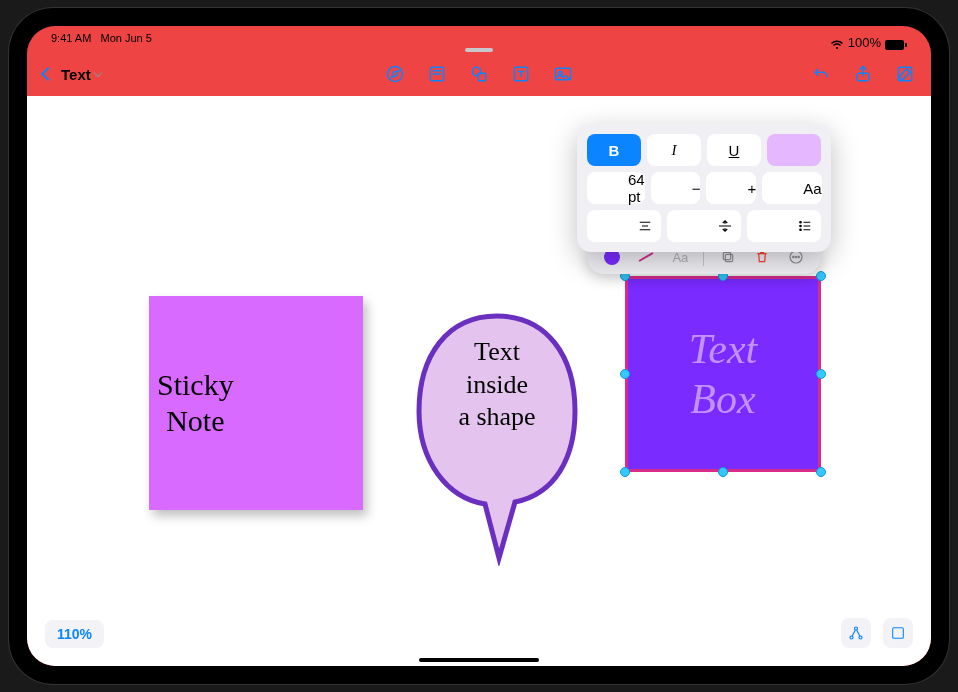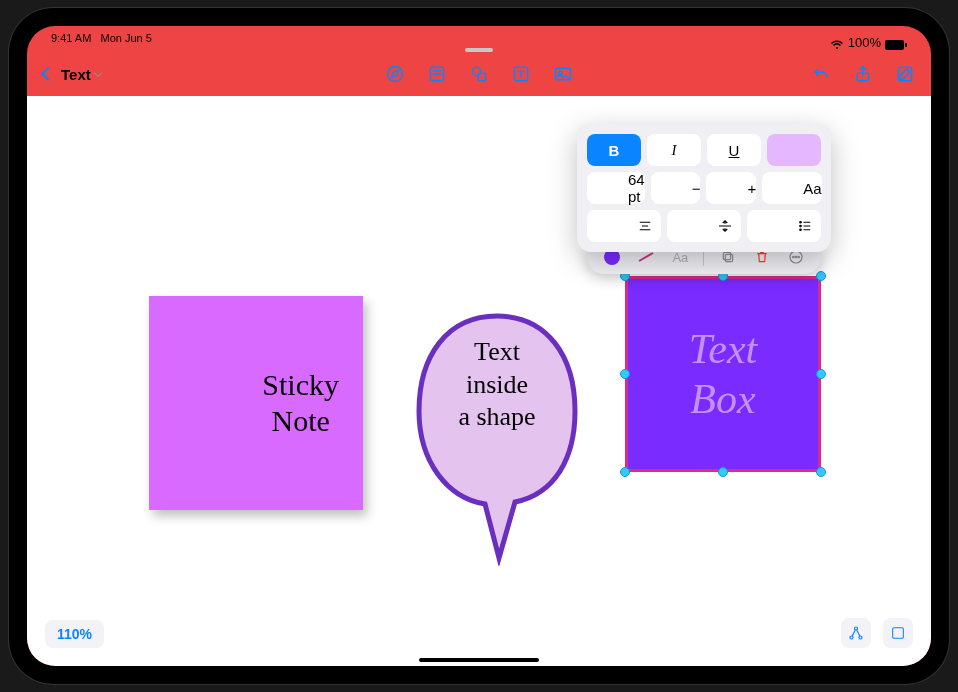--- a/index.html
+++ b/index.html
@@ -90,24 +90,24 @@
   .canvas {
     position:absolute; top:70px; left:0; right:0; bottom:0;
     background:#fff;
   }
 
   .sticky {
     position:absolute; left:122px; top:200px;
     width:214px; height:214px;
     background:#d96aff;
     box-shadow: 4px 6px 10px rgba(0,0,0,.25);
-    display:flex; align-items:center; justify-content:flex-end;
+    display:flex; align-items:center; justify-content:flex-start;
     font-family:"Comic Sans MS", "Marker Felt", cursive;
     font-size:30px; color:#000; text-align:center; line-height:1.2;
-    padding:24px;
+    padding:8px;
   }
   .sticky div { white-space:pre-line; }
 
   .speech {
     position:absolute; left:380px; top:210px;
     width:180px; height:220px;
   }
   .speech svg { position:absolute; inset:0; }
   .speech .txt {
     position:absolute; top:30px; left:15px; right:15px;

